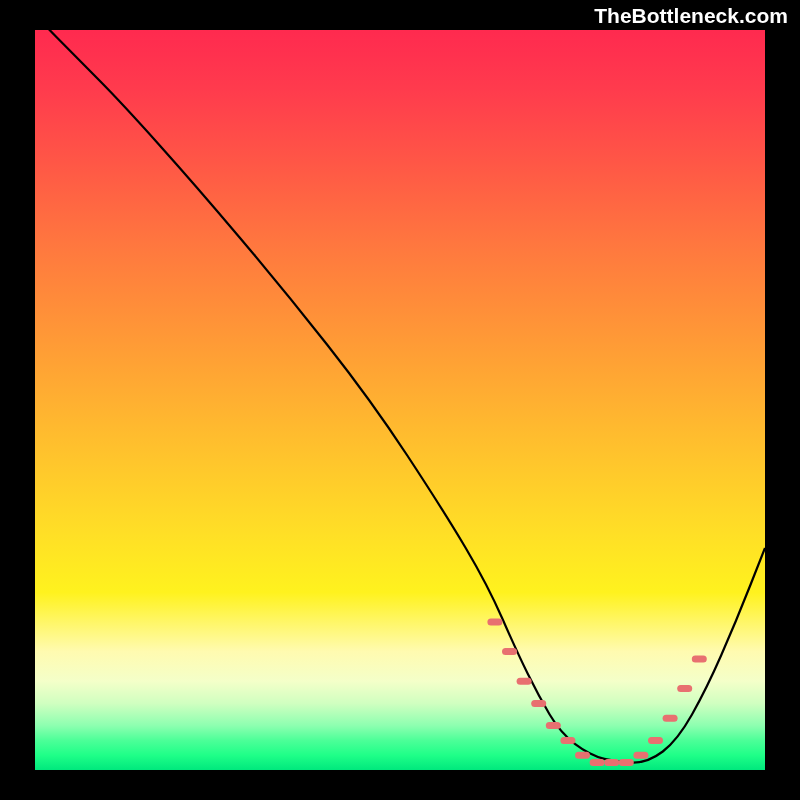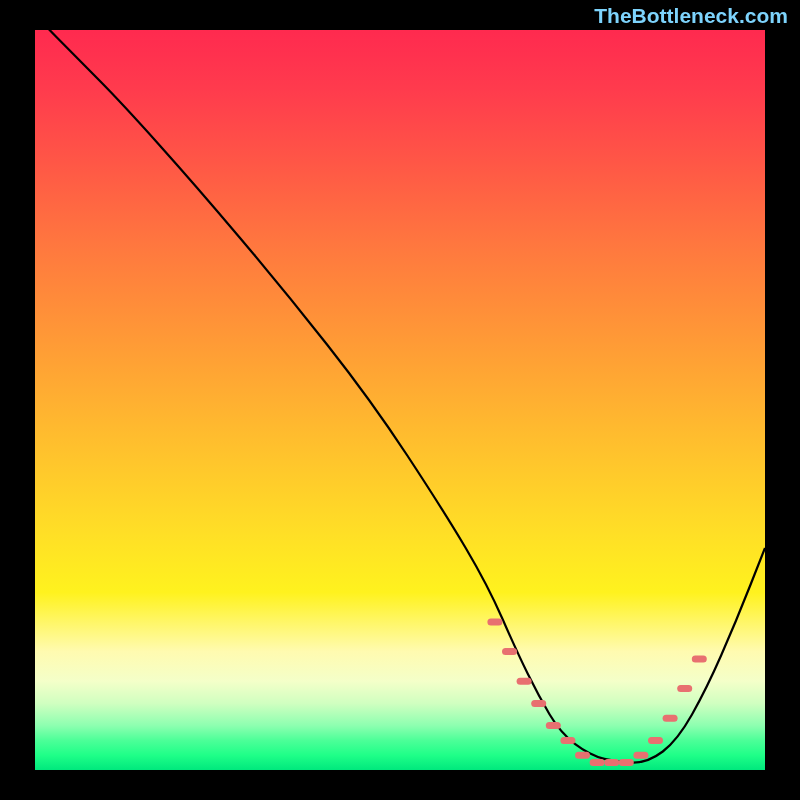--- a/index.html
+++ b/index.html
@@ -5,21 +5,21 @@
   * { margin: 0; padding: 0; box-sizing: border-box; }
   html, body { width: 800px; height: 800px; background: #000; overflow: hidden; }
   .container { position: relative; width: 800px; height: 800px; background: #000; }
   .watermark {
     position: absolute;
     top: 4px;
     right: 12px;
     font-family: Arial, Helvetica, sans-serif;
     font-size: 21px;
     font-weight: bold;
-    color: #7dd3fc;
+    color: #ffffff;
     z-index: 10;
   }
   .plot {
     position: absolute;
     left: 35px;
     top: 30px;
     width: 730px;
     height: 740px;
     background: linear-gradient(to bottom,
       #ff2a4f 0%,

